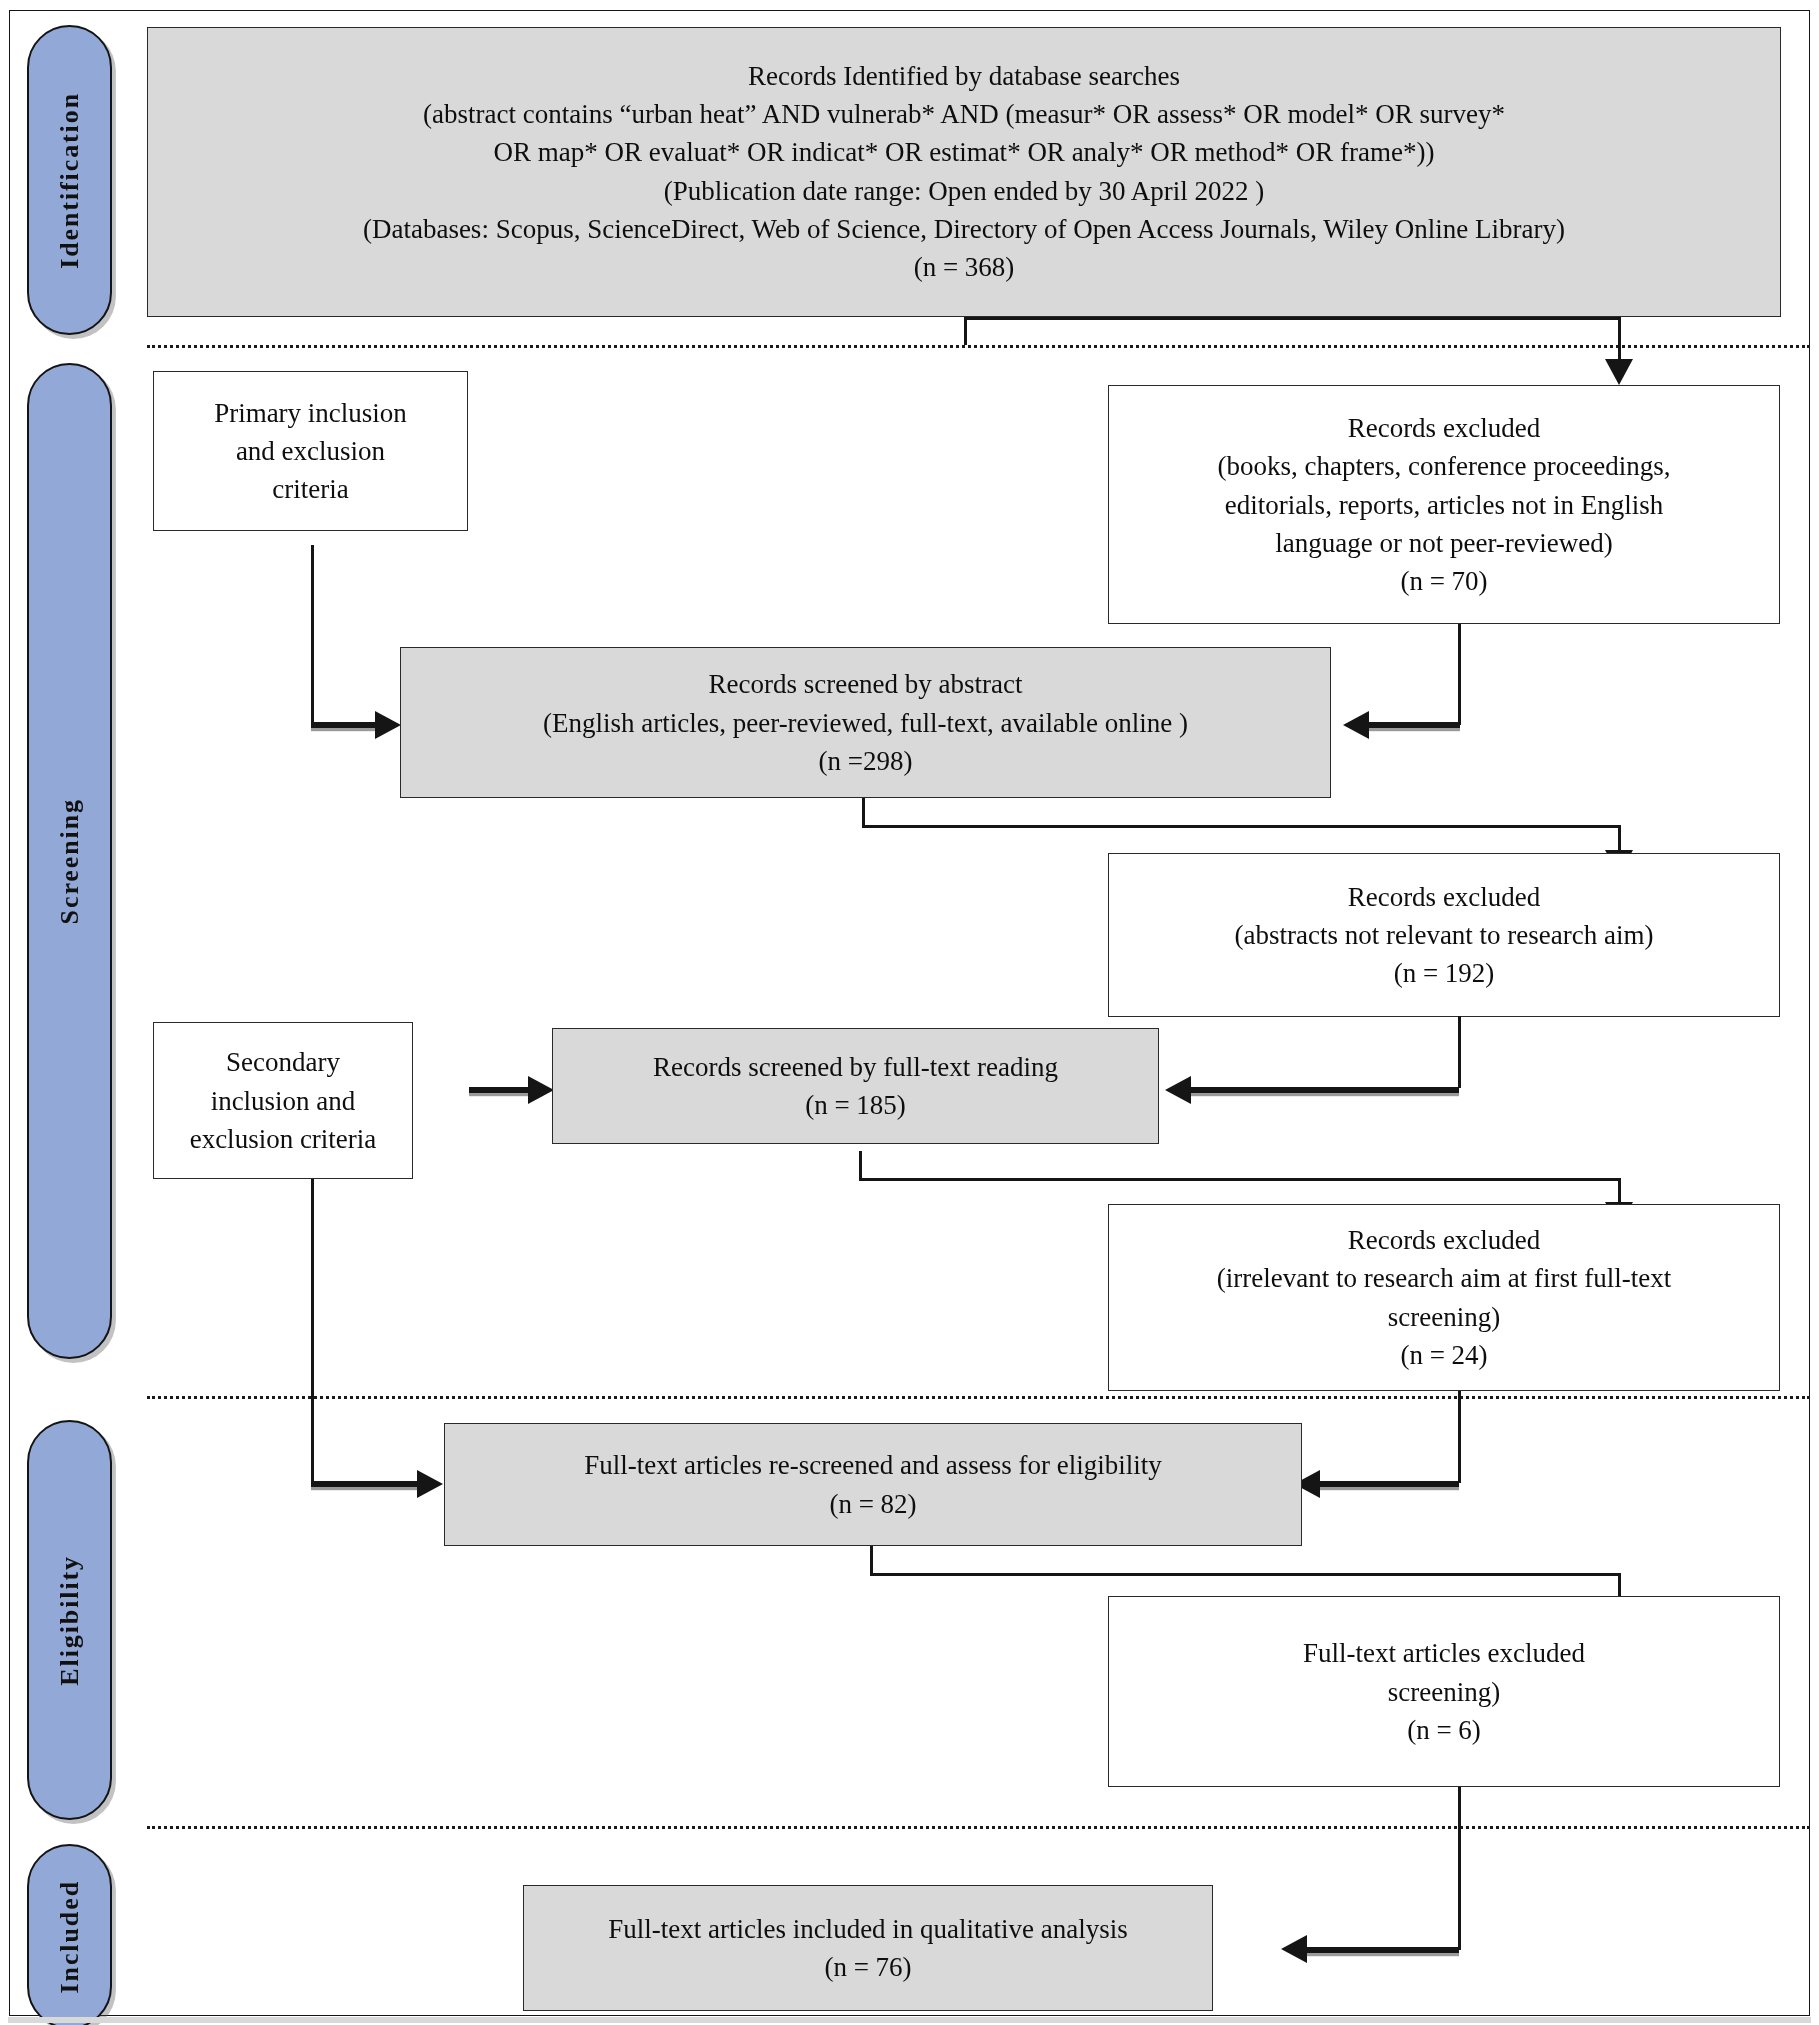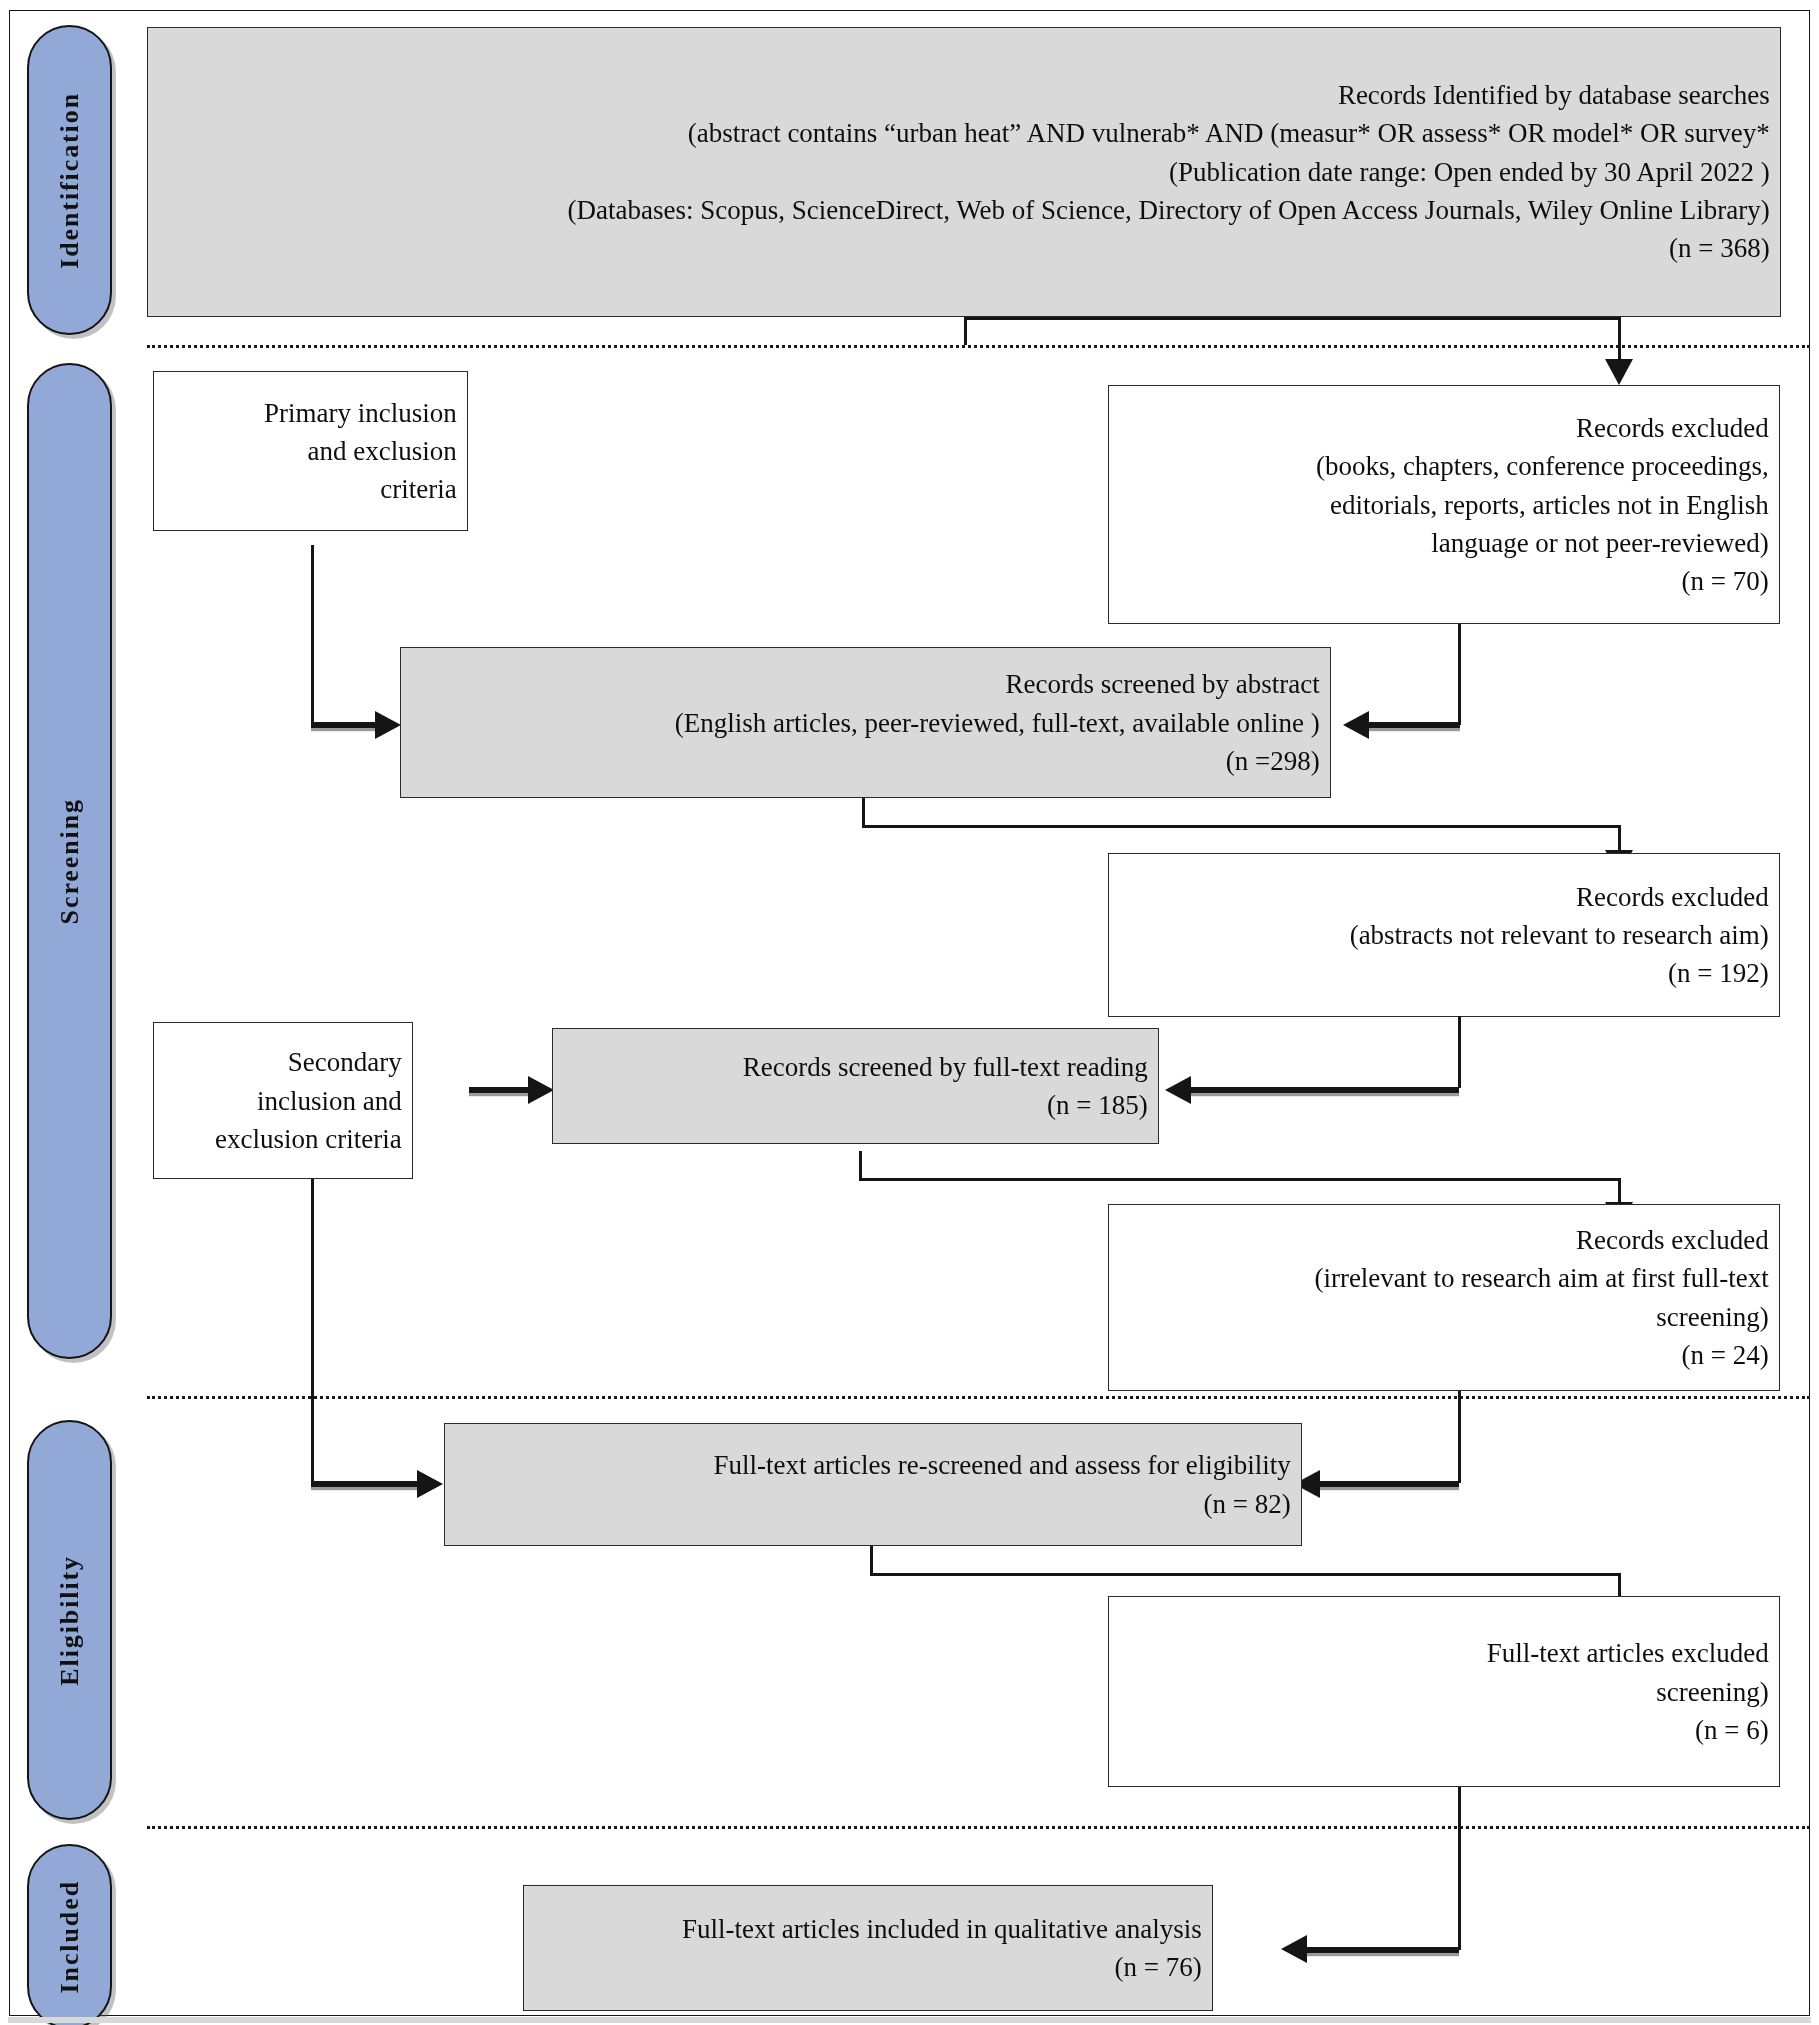--- a/index.html
+++ b/index.html
@@ -68,21 +68,21 @@
     background:#5c5c5c;
     z-index:-1;
   }
   .box::after{
     content:"";position:absolute;
     left:2.6px;top:2.6px;right:-6.5px;bottom:-6.5px;
     background:#bdbdbd;
     z-index:-2;
   }
   .box > .inner{position:relative;z-index:1;width:100%;}
-  .box .ln{display:block;text-align:right;}
+  .box .ln{display:block;}
 
   
   .sep{
     position:absolute;
     height:0;
     border-top:3.2px dotted #1a1a1a;
   }
 
   
   .vline{position:absolute;width:2.6px;background:#151515;}
@@ -135,20 +135,21 @@
   </div>
 
   <div class="sep" style="left:137px;right:-1.3px;top:334px;"></div>
   <div class="sep" style="left:137px;right:-1.3px;top:1385px;"></div>
   <div class="sep" style="left:137px;right:-1.3px;top:1815px;"></div>
 
   <div class="box gray" style="left:137px;top:15.5px;width:1634px;height:290px;">
     <div class="inner">
       <span class="ln">Records Identified by database searches</span>
       <span class="ln">(abstract contains “urban heat” AND vulnerab* AND (measur* OR assess* OR model* OR survey*</span>
+      <span class="ln">OR map* OR evaluat* OR indicat* OR estimat* OR analy* OR method* OR frame*))</span>
       <span class="ln">(Publication date range: Open ended by 30 April 2022 )</span>
       <span class="ln">(Databases: Scopus, ScienceDirect, Web of Science, Directory of Open Access Journals, Wiley Online Library)</span>
       <span class="ln">(n = 368)</span>
     </div>
   </div>
 
   <div class="vline" style="left:954px;top:306px;height:28px;"></div>
   <div class="hline thin" style="left:954px;top:306px;width:656px;"></div>
   <div class="vline" style="left:1608px;top:306px;height:61px;"></div>
   <div class="arrow-down" style="left:1595px;top:348px;"></div>

